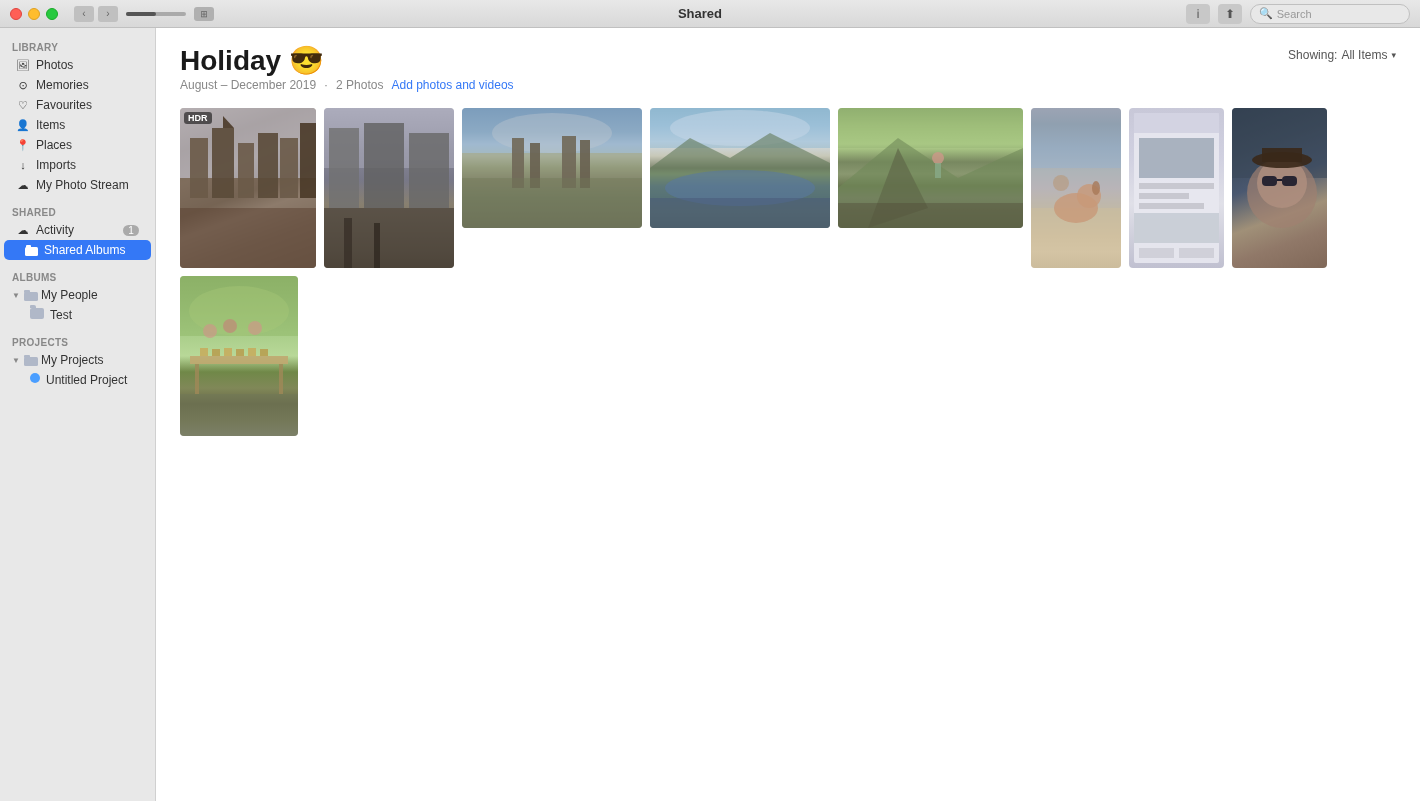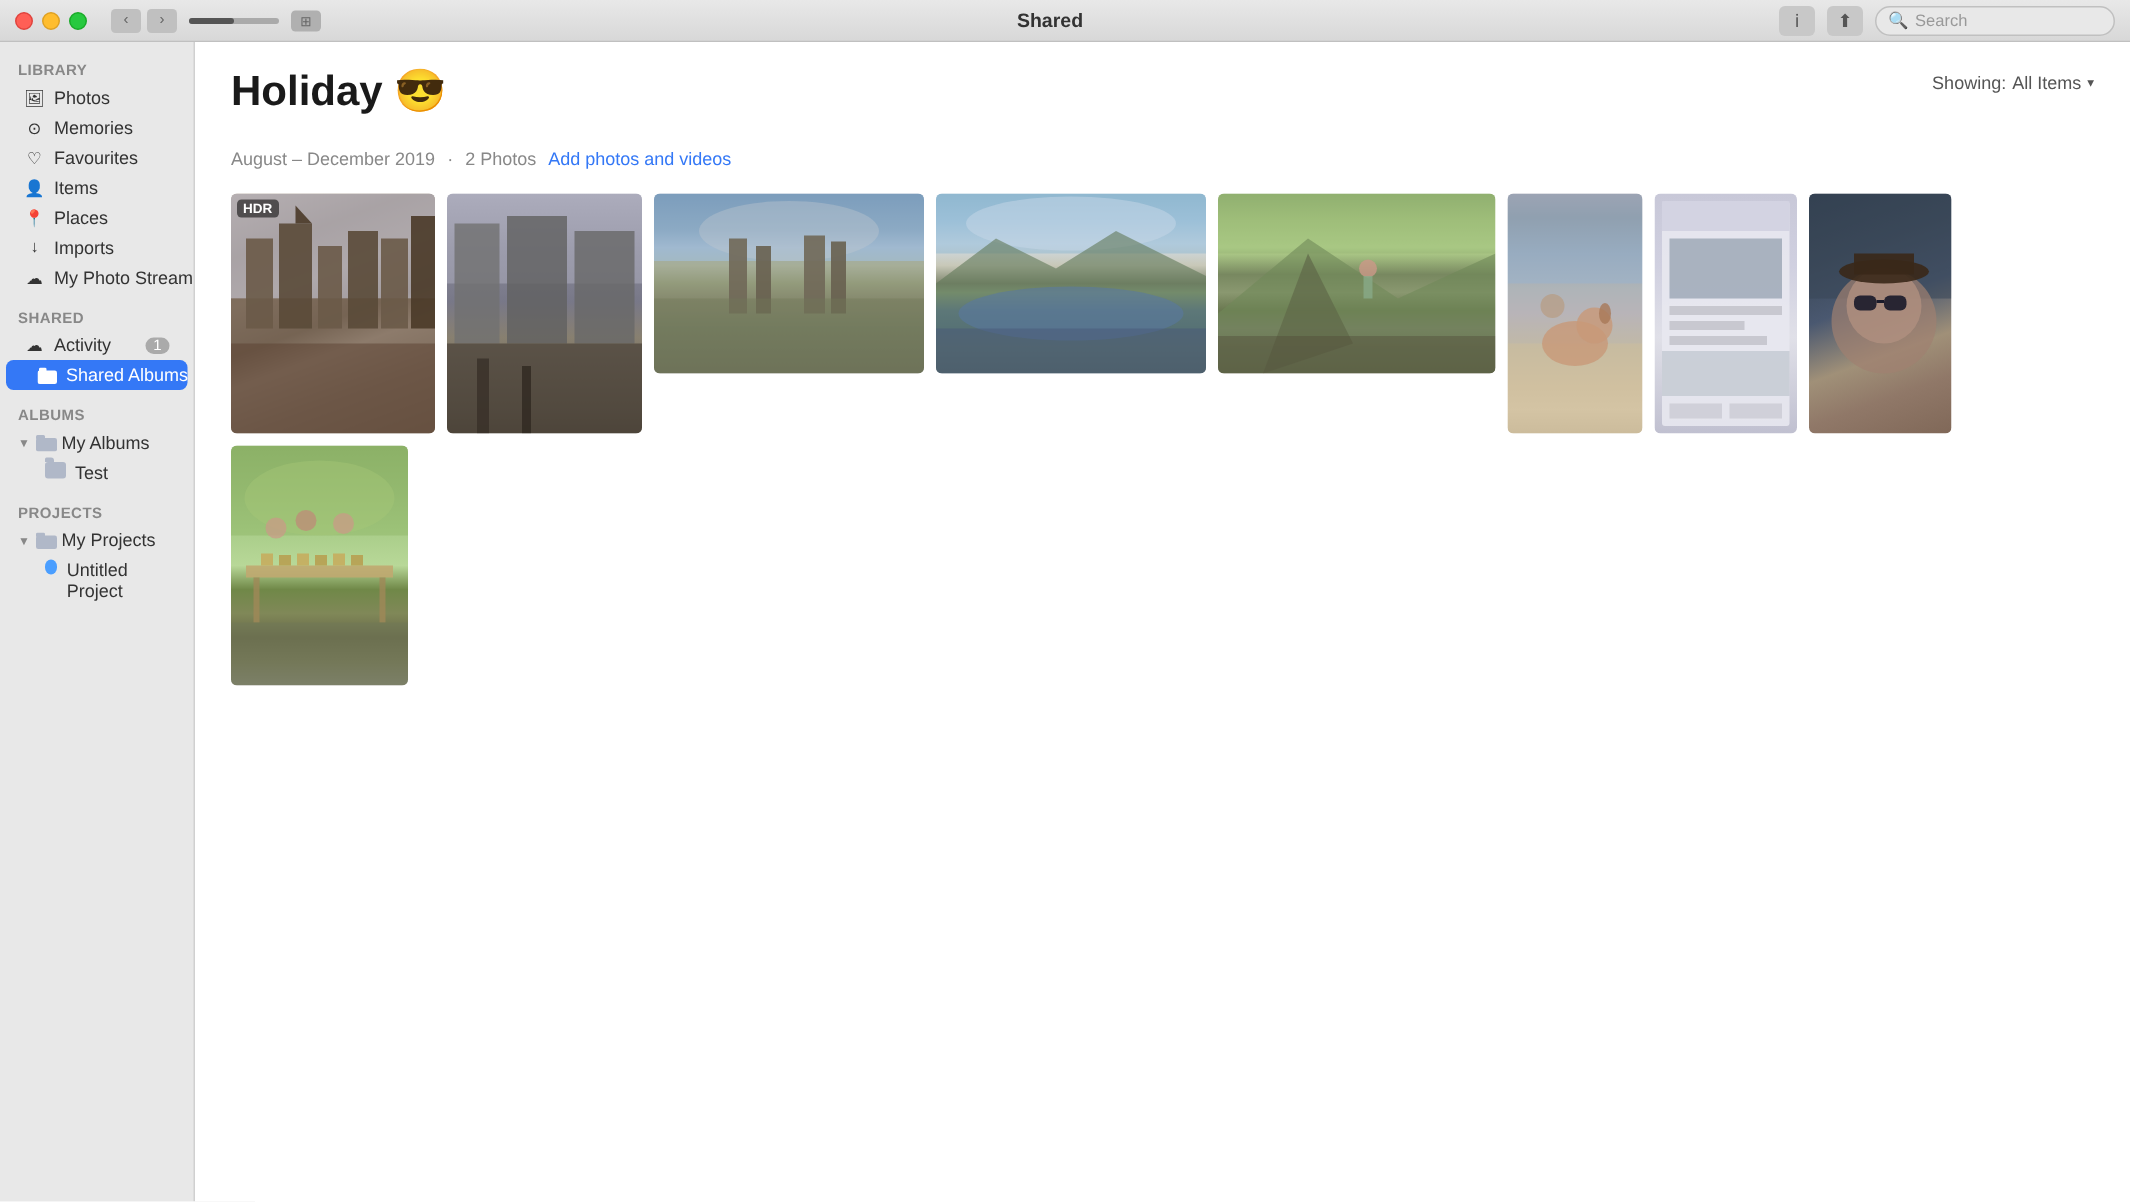--- a/index.html
+++ b/index.html
@@ -116,21 +116,21 @@
 
     
     .app-body {
       display: flex;
       flex: 1;
       overflow: hidden;
     }
 
     
     .sidebar {
-      width: 130px;
+      width: 156px;
       background: #e8e8e8;
       border-right: 1px solid #d0d0d0;
       padding: 8px 0;
       overflow-y: auto;
       flex-shrink: 0;
     }
     .sidebar-section-label {
       font-size: 10px;
       font-weight: 700;
       color: #888;
@@ -244,21 +244,21 @@
       color: #1a1a1a;
       display: flex;
       align-items: center;
       gap: 8px;
       line-height: 1.2;
     }
     .album-meta {
       display: flex;
       align-items: center;
       gap: 8px;
-      margin-top: 21px;
+      margin-top: 0;
       font-size: 12px;
       color: #888;
     }
     .album-meta-date {
       color: #888;
     }
     .album-meta-count {
       color: #888;
     }
     .album-meta-add {
@@ -382,21 +382,21 @@
     <div class="sidebar-section-label" style="margin-top:6px;">Albums</div>
 
     <div class="sidebar-group">
       <span class="chevron">▼</span>
       <div style="width:13px;height:11px;position:relative;flex-shrink:0;">
         <svg width="14" height="11" viewBox="0 0 14 11" fill="#b0b8c8">
           <rect x="0" y="2" width="14" height="9" rx="1.5"></rect>
           <rect x="0" y="0" width="6" height="3" rx="1"></rect>
         </svg>
       </div>
-      <span>My Albums</span>
+      <span>My People</span>
     </div>
     <div class="sidebar-subitem">
       <div class="folder-icon"></div>
       <span>Test</span>
     </div>
 
     <div class="sidebar-section-label" style="margin-top:6px;">Projects</div>
 
     <div class="sidebar-group">
       <span class="chevron">▼</span>

